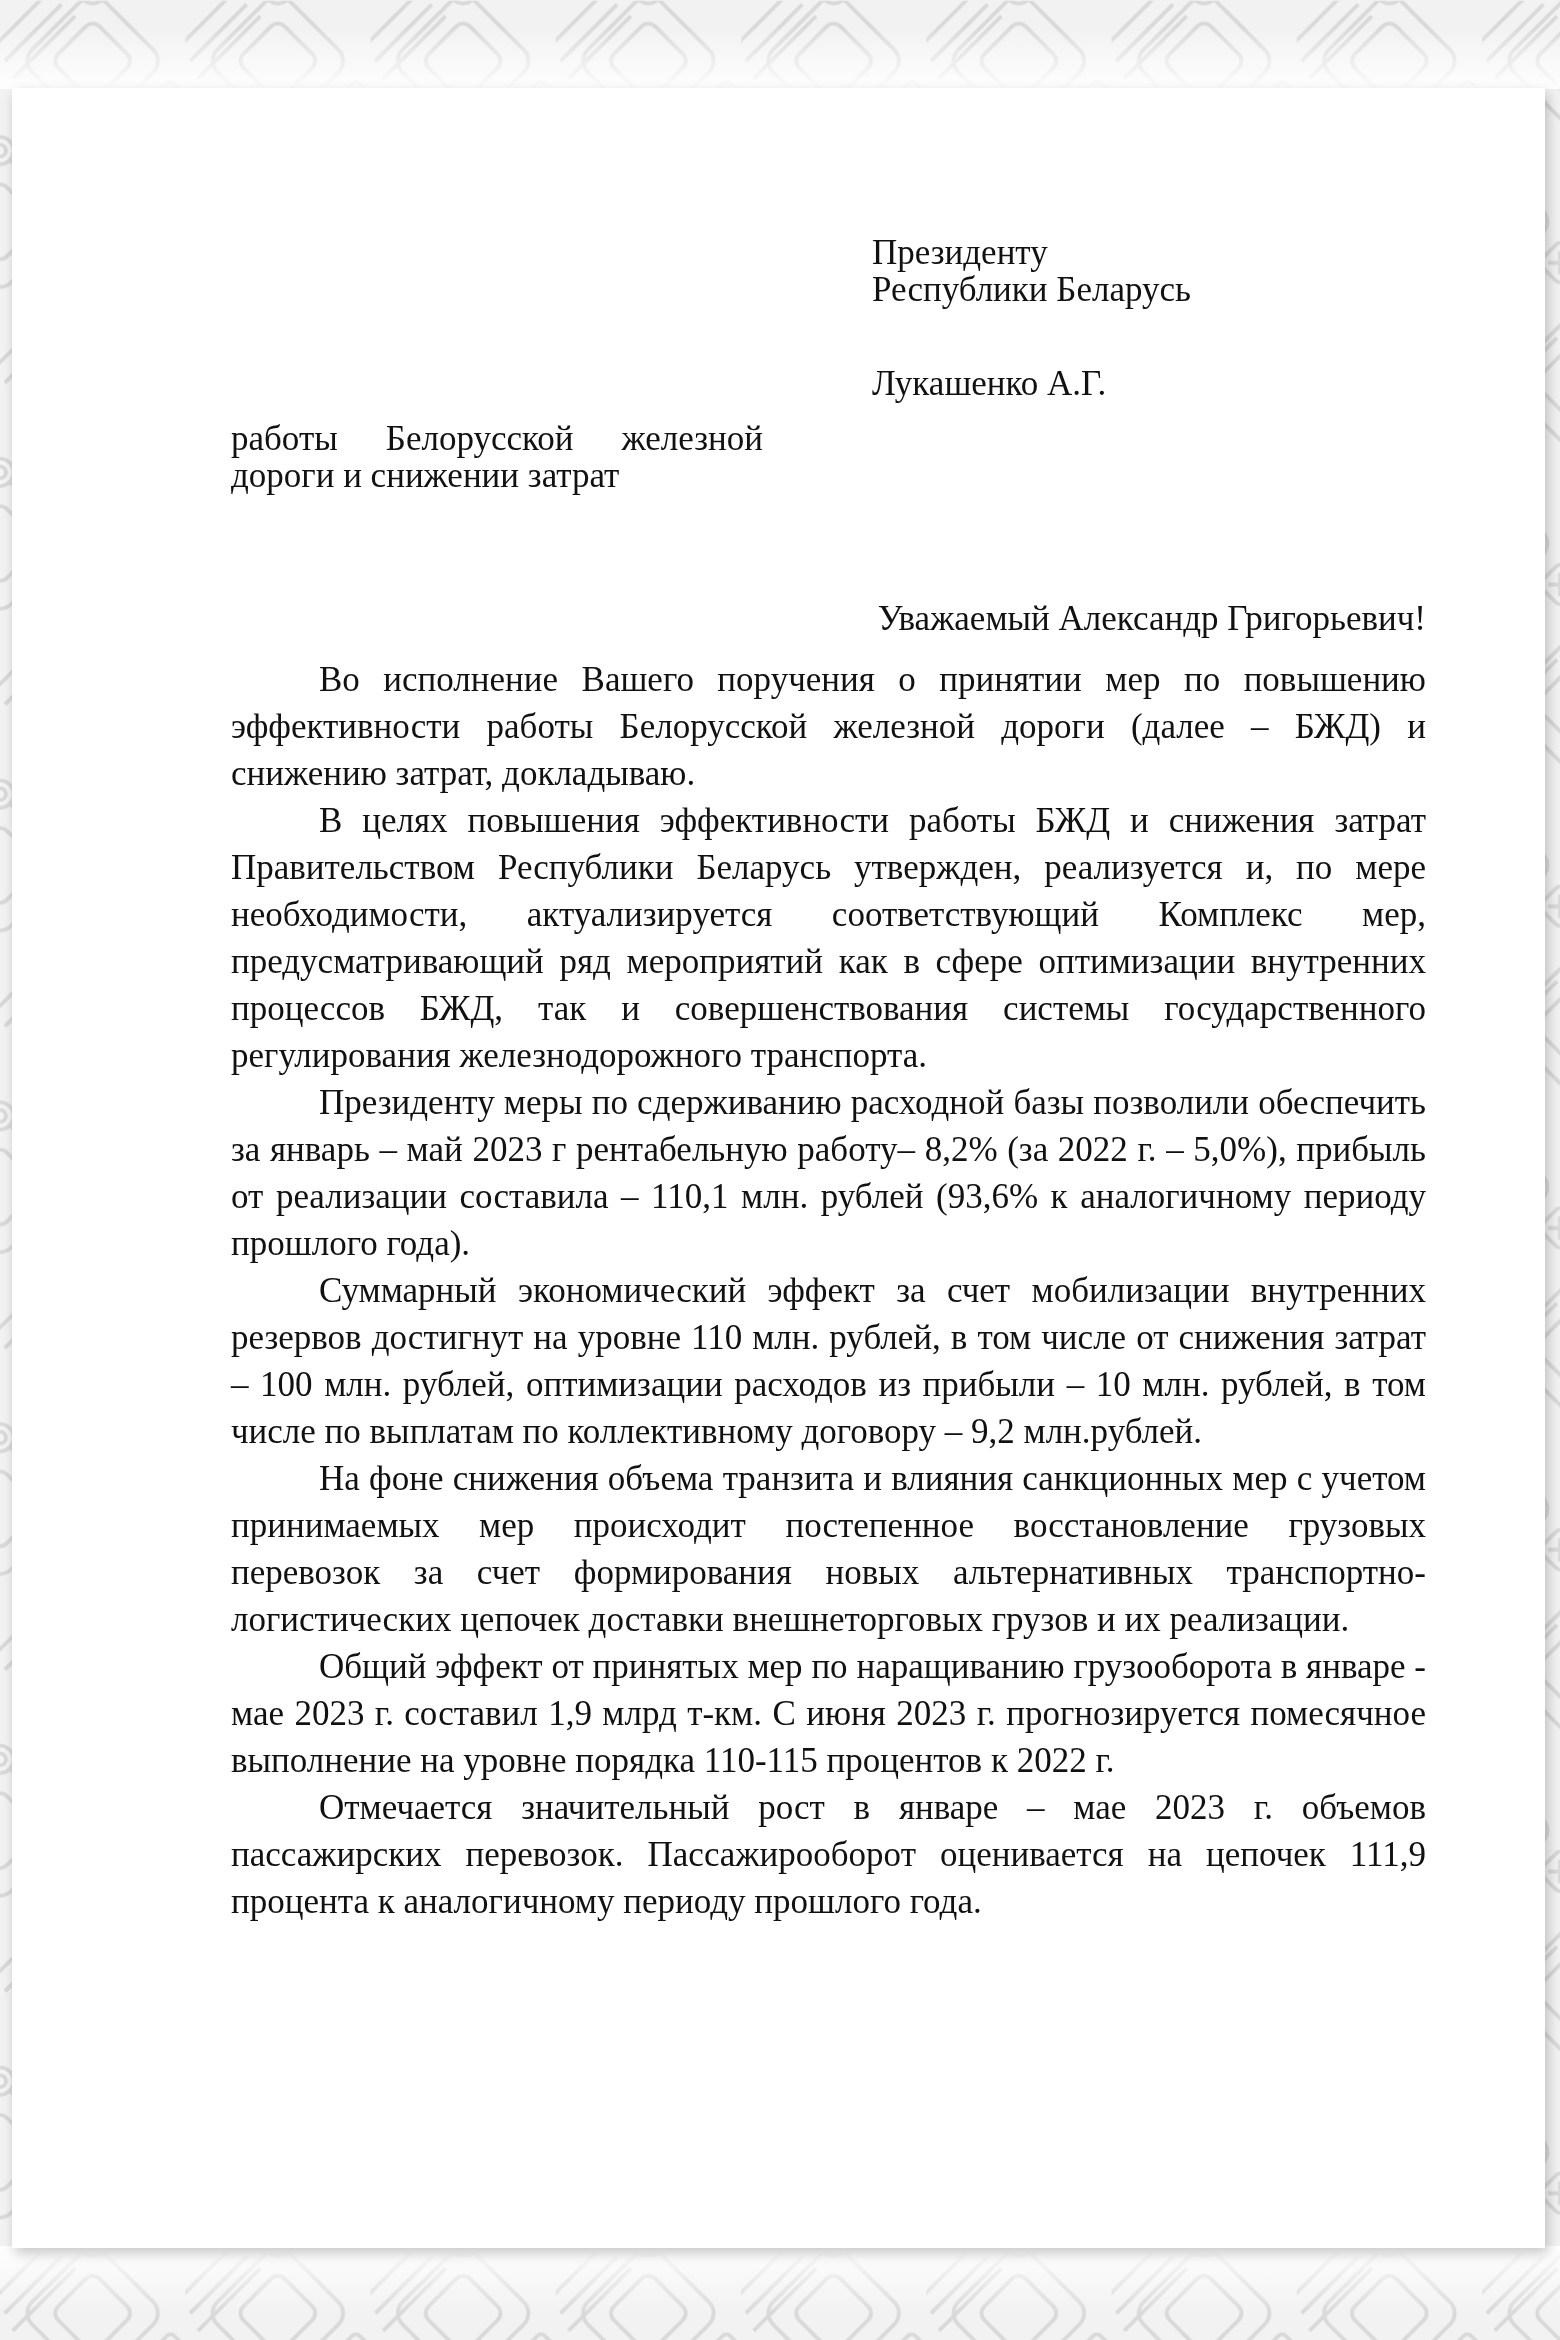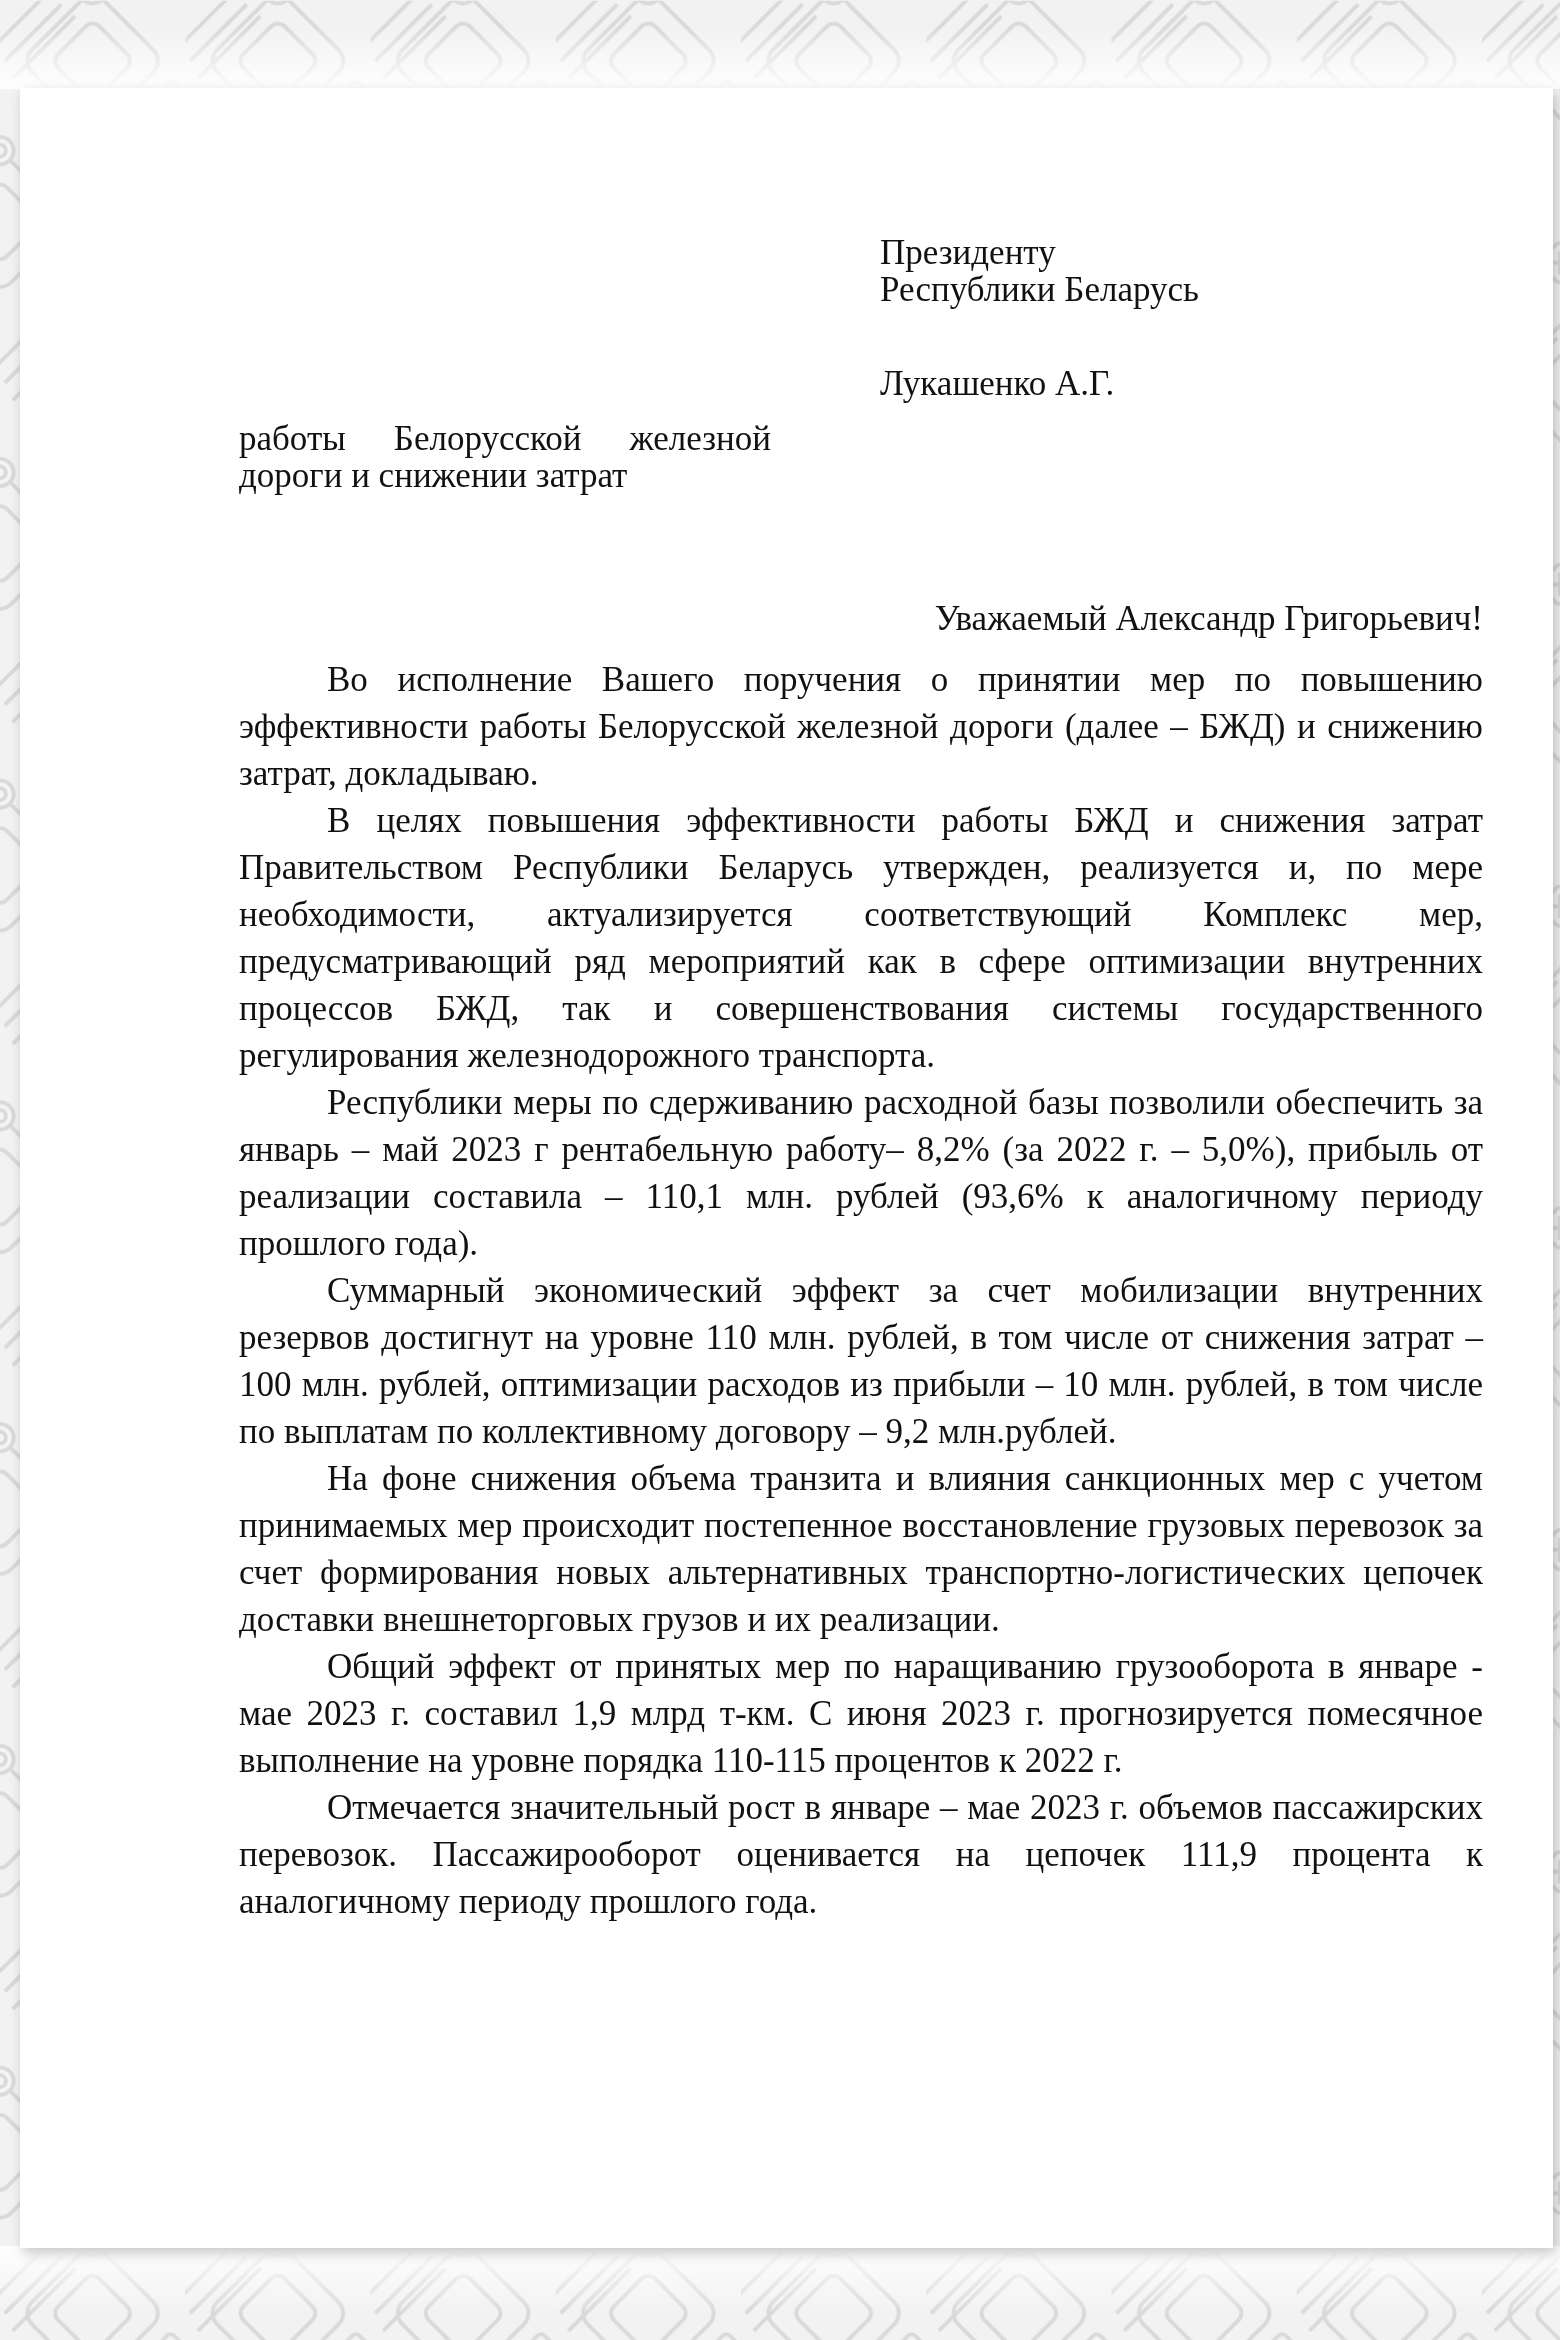--- a/index.html
+++ b/index.html
@@ -34,29 +34,29 @@
     height: 62px;
     background: linear-gradient(to bottom, rgba(255,255,255,0), rgba(255,255,255,0.95));
   }
   .fade-bottom {
     top: 2246px;
     height: 68px;
     background: linear-gradient(to bottom, rgba(255,255,255,0.95), rgba(255,255,255,0));
   }
   .page {
     position: absolute;
-    left: 20px;
+    left: 12px;
     top: 88px;
     width: 1533px;
     height: 2160px;
     background: #ffffff;
     box-shadow: 2.9px 4.9px 11.7px rgba(0,0,0,0.22);
     z-index: 2;
     box-sizing: border-box;
-    padding: 146px 70px 0 219px;
+    padding: 146px 119px 0 219px;
   }
   .recipient {
     margin-left: 641px;
     font-size: 35px;
     line-height: 37px;
   }
   .recipient-name {
     margin-top: 57px;
   }
   .subject {
@@ -131,21 +131,21 @@
     <div class="subject">
       <div class="subject-line-justify">работы Белорусской железной</div>
       <div>дороги и снижении затрат</div>
     </div>
 
     <div class="salutation">Уважаемый Александр Григорьевич!</div>
 
     <div class="body-text">
       <p><span>Во исполнение Вашего поручения о принятии мер по повышению эффективности работы Белорусской железной дороги (далее – БЖД) и снижению затрат, докладываю.</span></p>
       <p><span>В целях повышения эффективности работы БЖД и снижения затрат Правительством Республики Беларусь утвержден, реализуется и, по мере необходимости, актуализируется соответствующий </span><b>Комплекс мер</b><span>, предусматривающий ряд мероприятий как в сфере оптимизации внутренних процессов БЖД, так и совершенствования системы государственного регулирования железнодорожного транспорта.</span></p>
-      <p><span>Республики меры </span><b>по сдерживанию расходной базы</b><span> позволили обеспечить за январь – май 2023 г рентабельную работу– 8,2% (за 2022 г. – 5,0%), прибыль от реализации составила – 110,1 млн. рублей (93,6% к аналогичному периоду прошлого года).</span></p>
+      <p><span>Президенту меры </span><b>по сдерживанию расходной базы</b><span> позволили обеспечить за январь – май 2023 г рентабельную работу– 8,2% (за 2022 г. – 5,0%), прибыль от реализации составила – 110,1 млн. рублей (93,6% к аналогичному периоду прошлого года).</span></p>
       <p><span>Суммарный экономический эффект за счет </span><b>мобилизации внутренних резервов</b><span> достигнут на уровне 110 млн. рублей, в том числе от </span><b>снижения затрат</b><span> – 100 млн. рублей, </span><b>оптимизации расходов из прибыли</b><span> – 10 млн. рублей, в том числе по выплатам по коллективному договору – 9,2 млн.рублей.</span></p>
       <p><span>На фоне снижения объема транзита и влияния санкционных мер с учетом принимаемых мер происходит постепенное </span><b>восстановление грузовых перевозок</b><span> за счет формирования новых альтернативных транспортно-логистических цепочек доставки внешнеторговых грузов и их реализации.</span></p>
       <p><span>Общий эффект от принятых мер по наращиванию грузооборота в январе - мае 2023 г. составил 1,9 млрд т-км. С июня 2023 г. прогнозируется помесячное выполнение на уровне порядка </span><b>110-115 процентов</b><span> к 2022 г.</span></p>
       <p><span>Отмечается значительный рост в январе – мае 2023 г. объемов пассажирских перевозок. </span><b>Пассажирооборот</b><span> оценивается на цепочек </span><b>111,9 процента</b><span> к аналогичному периоду прошлого года.</span></p>
     </div>
 
   </div>
 </div>
 
 

